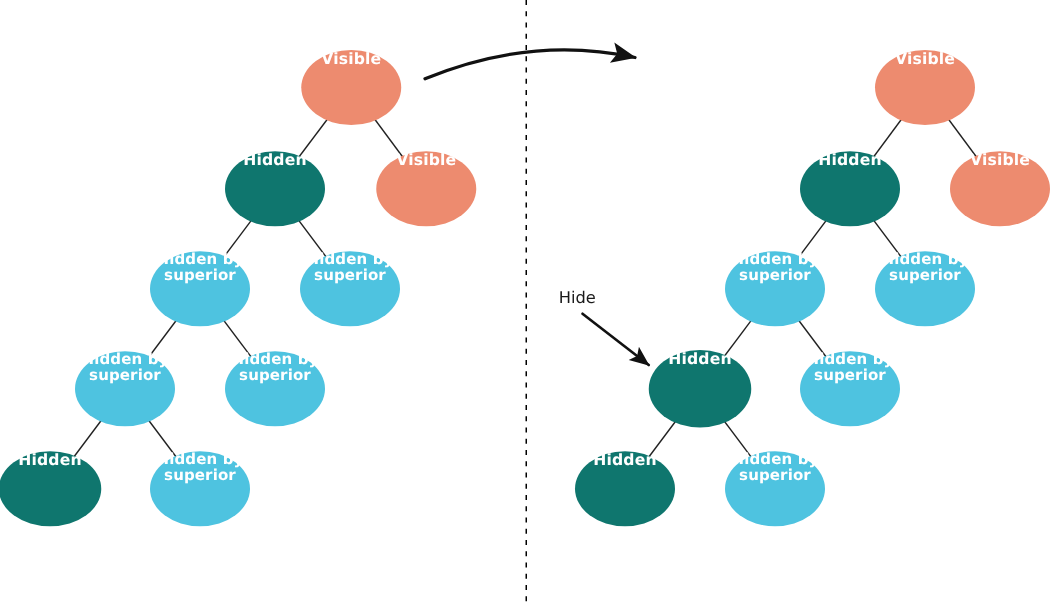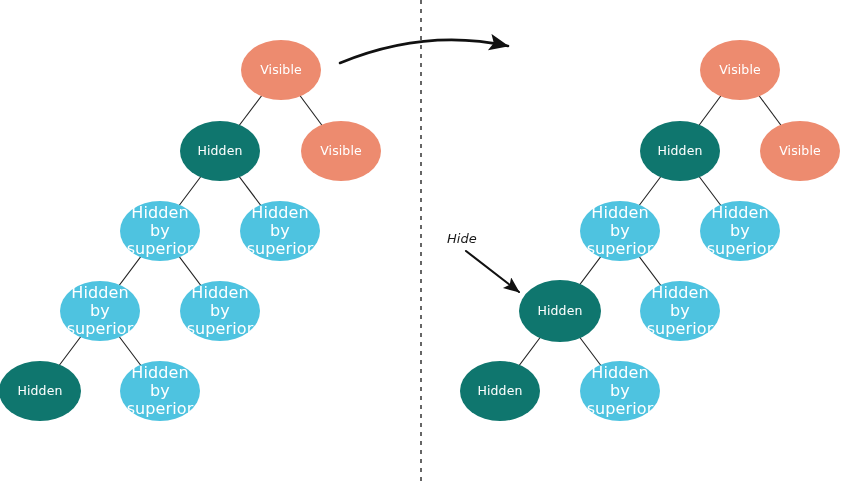--- a/index.html
+++ b/index.html
@@ -18,49 +18,47 @@
   #svg-layer {
     position: absolute;
     left: 0;
     top: 0;
     width: 841px;
     height: 482px;
   }
   .node {
     position: absolute;
     display: flex;
-    align-items: center;
     justify-content: center;
     text-align: center;
     border-radius: 50%;
     color: #ffffff;
-    font-weight: 400;
+    font-weight: 700;
     line-height: 1.12;
     letter-spacing: 0.1px;
     box-sizing: border-box;
     user-select: none;
   }
   .node .label {
     padding: 0 4px;
     white-space: pre-line;
   }
   .n-visible { background: #ed8b6f; }
   .n-hidden  { background: #0f766e; }
   .n-hbs     { background: #4ec3e0; }
   .size-1 { font-size: 12.5px; }
-  .size-2 { font-size: 16px; }
+  .size-2 { font-size: 12px; }
   .anno-label {
     position: absolute;
     color: #1a1a1a;
     font-size: 13px;
     font-weight: 400;
     font-family: "DejaVu Sans", "Liberation Sans", sans-serif;
     white-space: nowrap;
     user-select: none;
-    font-style: italic;
   }
 </style>
 </head>
 <body>
 
 <div id="canvas">
 
   <svg id="svg-layer" viewBox="0 0 841 482" xmlns="http://www.w3.org/2000/svg">
     <defs>
       <marker id="arrowhead" markerWidth="9" markerHeight="9" refX="7.2" refY="3.2" orient="auto" markerUnits="strokeWidth">

